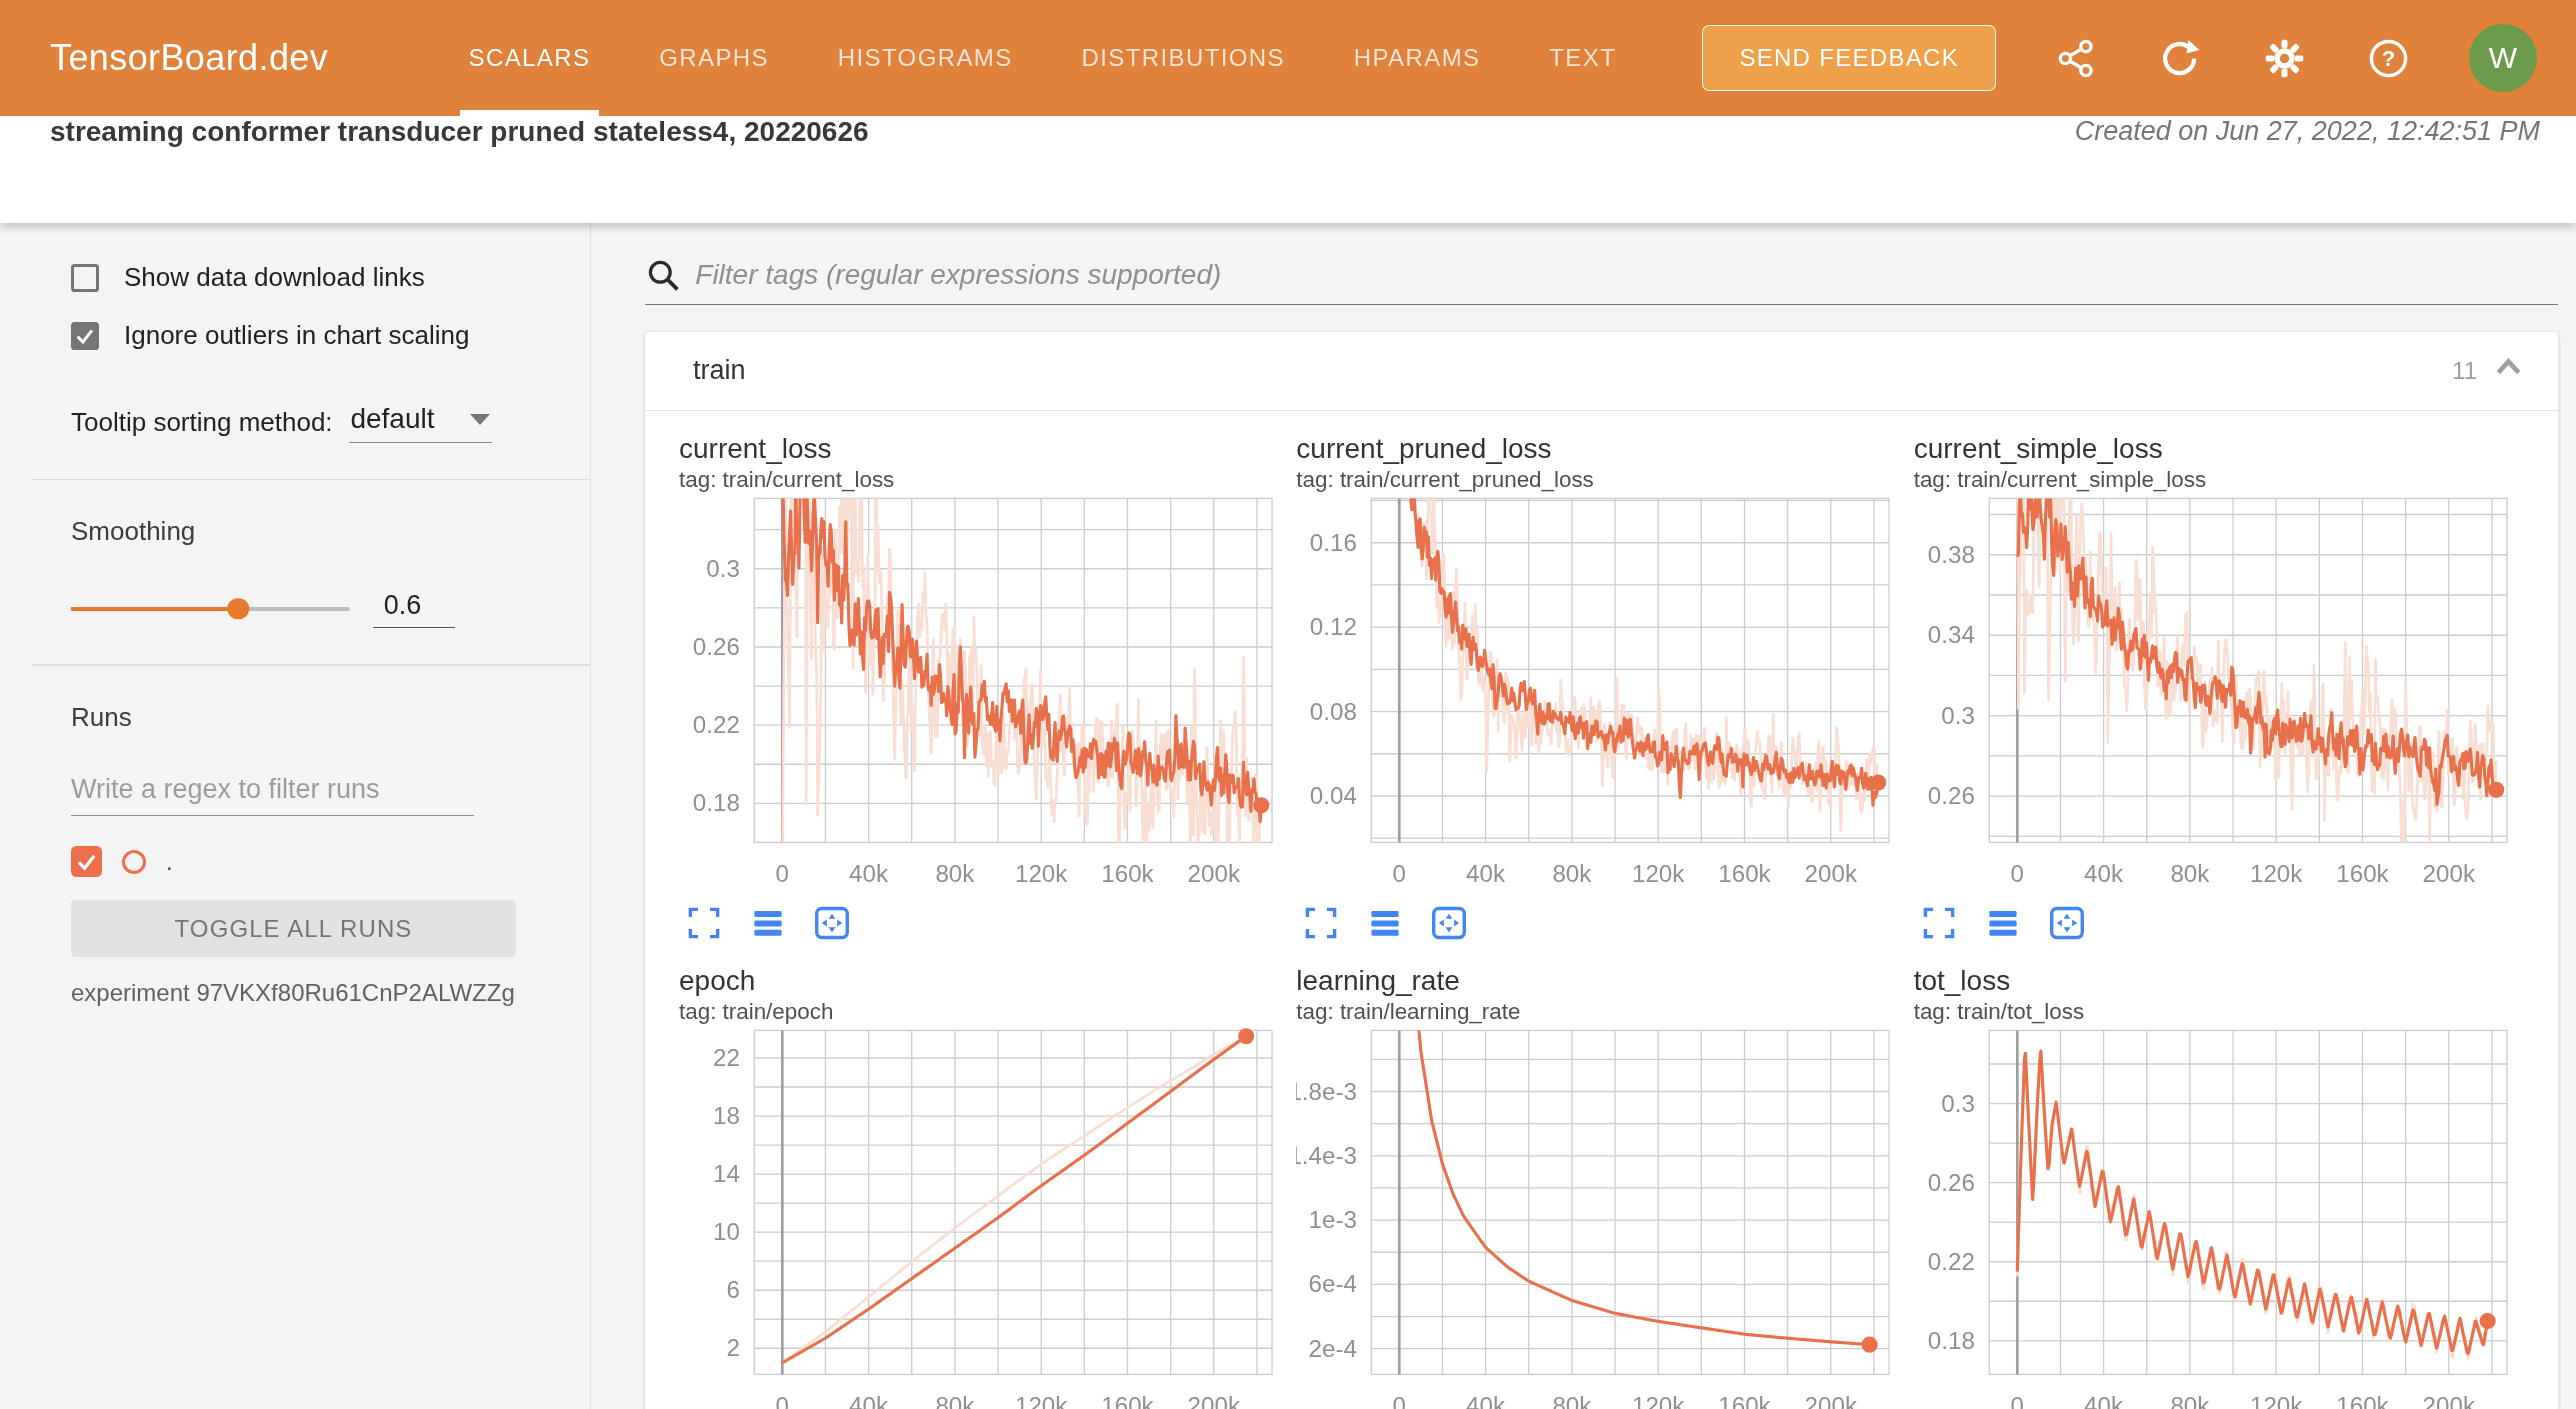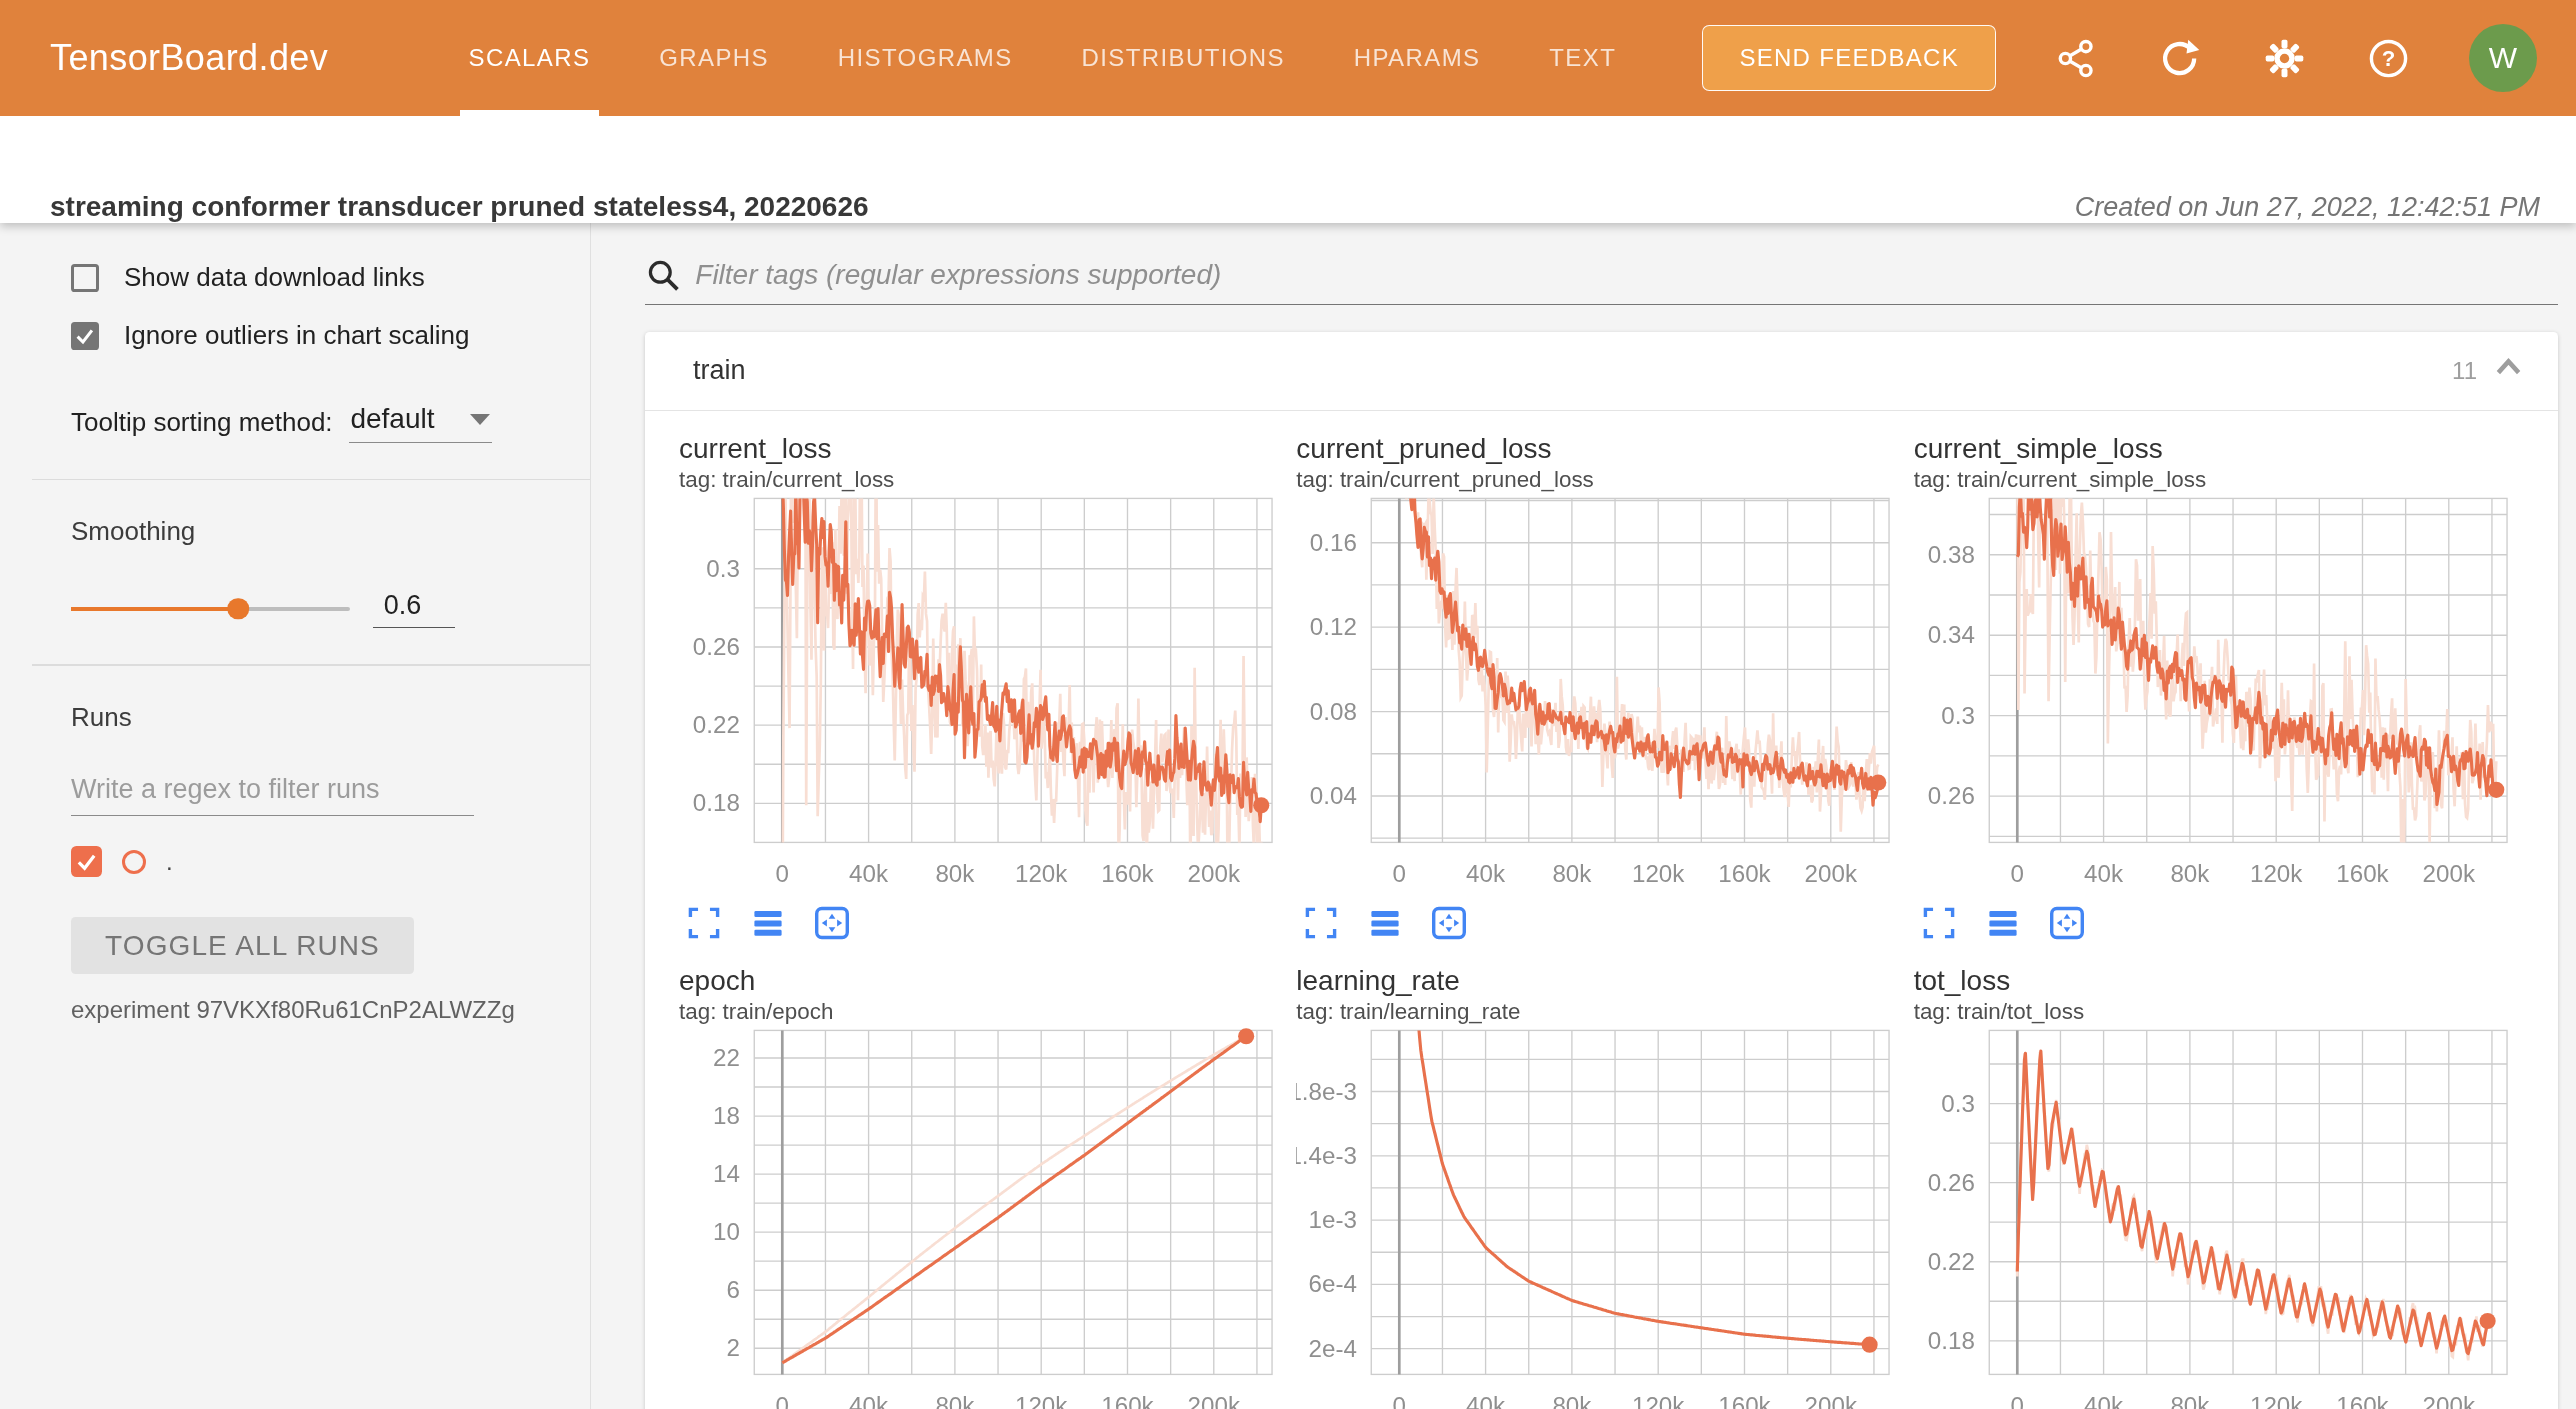--- a/index.html
+++ b/index.html
@@ -18,21 +18,21 @@
   .appbar-right { margin-left:auto; display:flex; align-items:center; gap:57px; }
   .feedback-btn { height:66px; padding:0 36px; border:1.8px solid rgba(255,255,255,.95); border-radius:7.2px;
     background:#efa04a; color:#fff; font-size:24px; font-weight:500; letter-spacing:1.3px;
     font-family:"Liberation Sans",sans-serif; cursor:pointer; }
   .iconbtn { background:none; border:none; cursor:pointer; width:47px; height:47px; display:flex;
     align-items:center; justify-content:center; }
   .avatar { width:68px; height:68px; border-radius:50%; background:#6c9b4c; color:#fff; font-size:30px;
     font-weight:500; display:flex; align-items:center; justify-content:center; cursor:pointer; }
 
   
-  .titlebar { height:107px; background:#fff; display:flex; align-items:flex-end; justify-content:space-between;
+  .titlebar { height:107px; background:#fff; display:flex; align-items:flex-start; justify-content:space-between;
     padding:0 36px 0 50px; box-shadow:0 3.6px 9px rgba(0,0,0,.22); position:relative; z-index:20; }
   .run-title { font-size:28px; font-weight:700; color:#383838; }
   .created { font-size:27px; font-style:italic; color:#757575; }
 
   
   .body { display:flex; height:1186px; }
   .sidebar { width:591px; min-width:591px; background:#f4f4f4; border-right:0.9px solid #e0e0e0; padding-top:39px;padding-left:32px; }
   .side-section { padding:0 43px 36px 39px; }
   .side-rule { border:none; border-top:0.9px solid #dcdcdc; }
 
@@ -66,22 +66,22 @@
 
   .regex-input { margin-top:41px; width:403px; border:none; outline:none; background:transparent;
     border-bottom:1.8px solid #8a8a8a; font-size:27px; color:#212121; padding:0 0 10.7px 0;
     font-family:"Liberation Sans",sans-serif; }
   .regex-input::placeholder { color:#9c9c9c; }
   .run-row { display:flex; align-items:center; margin-top:30px; }
   .run-chk { width:31px; height:31px; border-radius:5.4px; background:#ee6f4c; display:flex;
     align-items:center; justify-content:center; cursor:pointer; }
   .run-swatch { width:24px; height:24px; border-radius:50%; border:3.6px solid #ee6f4c; margin-left:20px; cursor:pointer; }
   .run-name { font-size:24px; color:#424242; margin-left:20px; }
-  .toggle-btn { margin-top:40px; width:343px; height:57px; background:#e2e2e2; border:none; border-radius:4.5px;
-    color:#757575; font-size:28px; letter-spacing:1.1px; cursor:pointer; font-family:"Liberation Sans",sans-serif; }
+  .toggle-btn { margin-top:23px; width:445px; height:57px; background:#e2e2e2; border:none; border-radius:4.5px;
+    color:#757575; font-size:24px; letter-spacing:1.1px; cursor:pointer; font-family:"Liberation Sans",sans-serif; }
   .experiment { margin-top:21.5px; font-size:24px; color:#616161; }
 
   
   .main { flex:1; overflow:hidden; }
   .filter-row { display:flex; align-items:center; margin:34px 18px 0 54px; border-bottom:1.8px solid #757575;
     padding-bottom:10.7px; }
   .filter-input { flex:1; border:none; outline:none; background:transparent; font-size:28px; color:#212121;
     margin-left:14.3px; font-family:"Liberation Sans",sans-serif;font-style:italic; }
   .filter-input::placeholder { color:#8f8f8f; }
 

